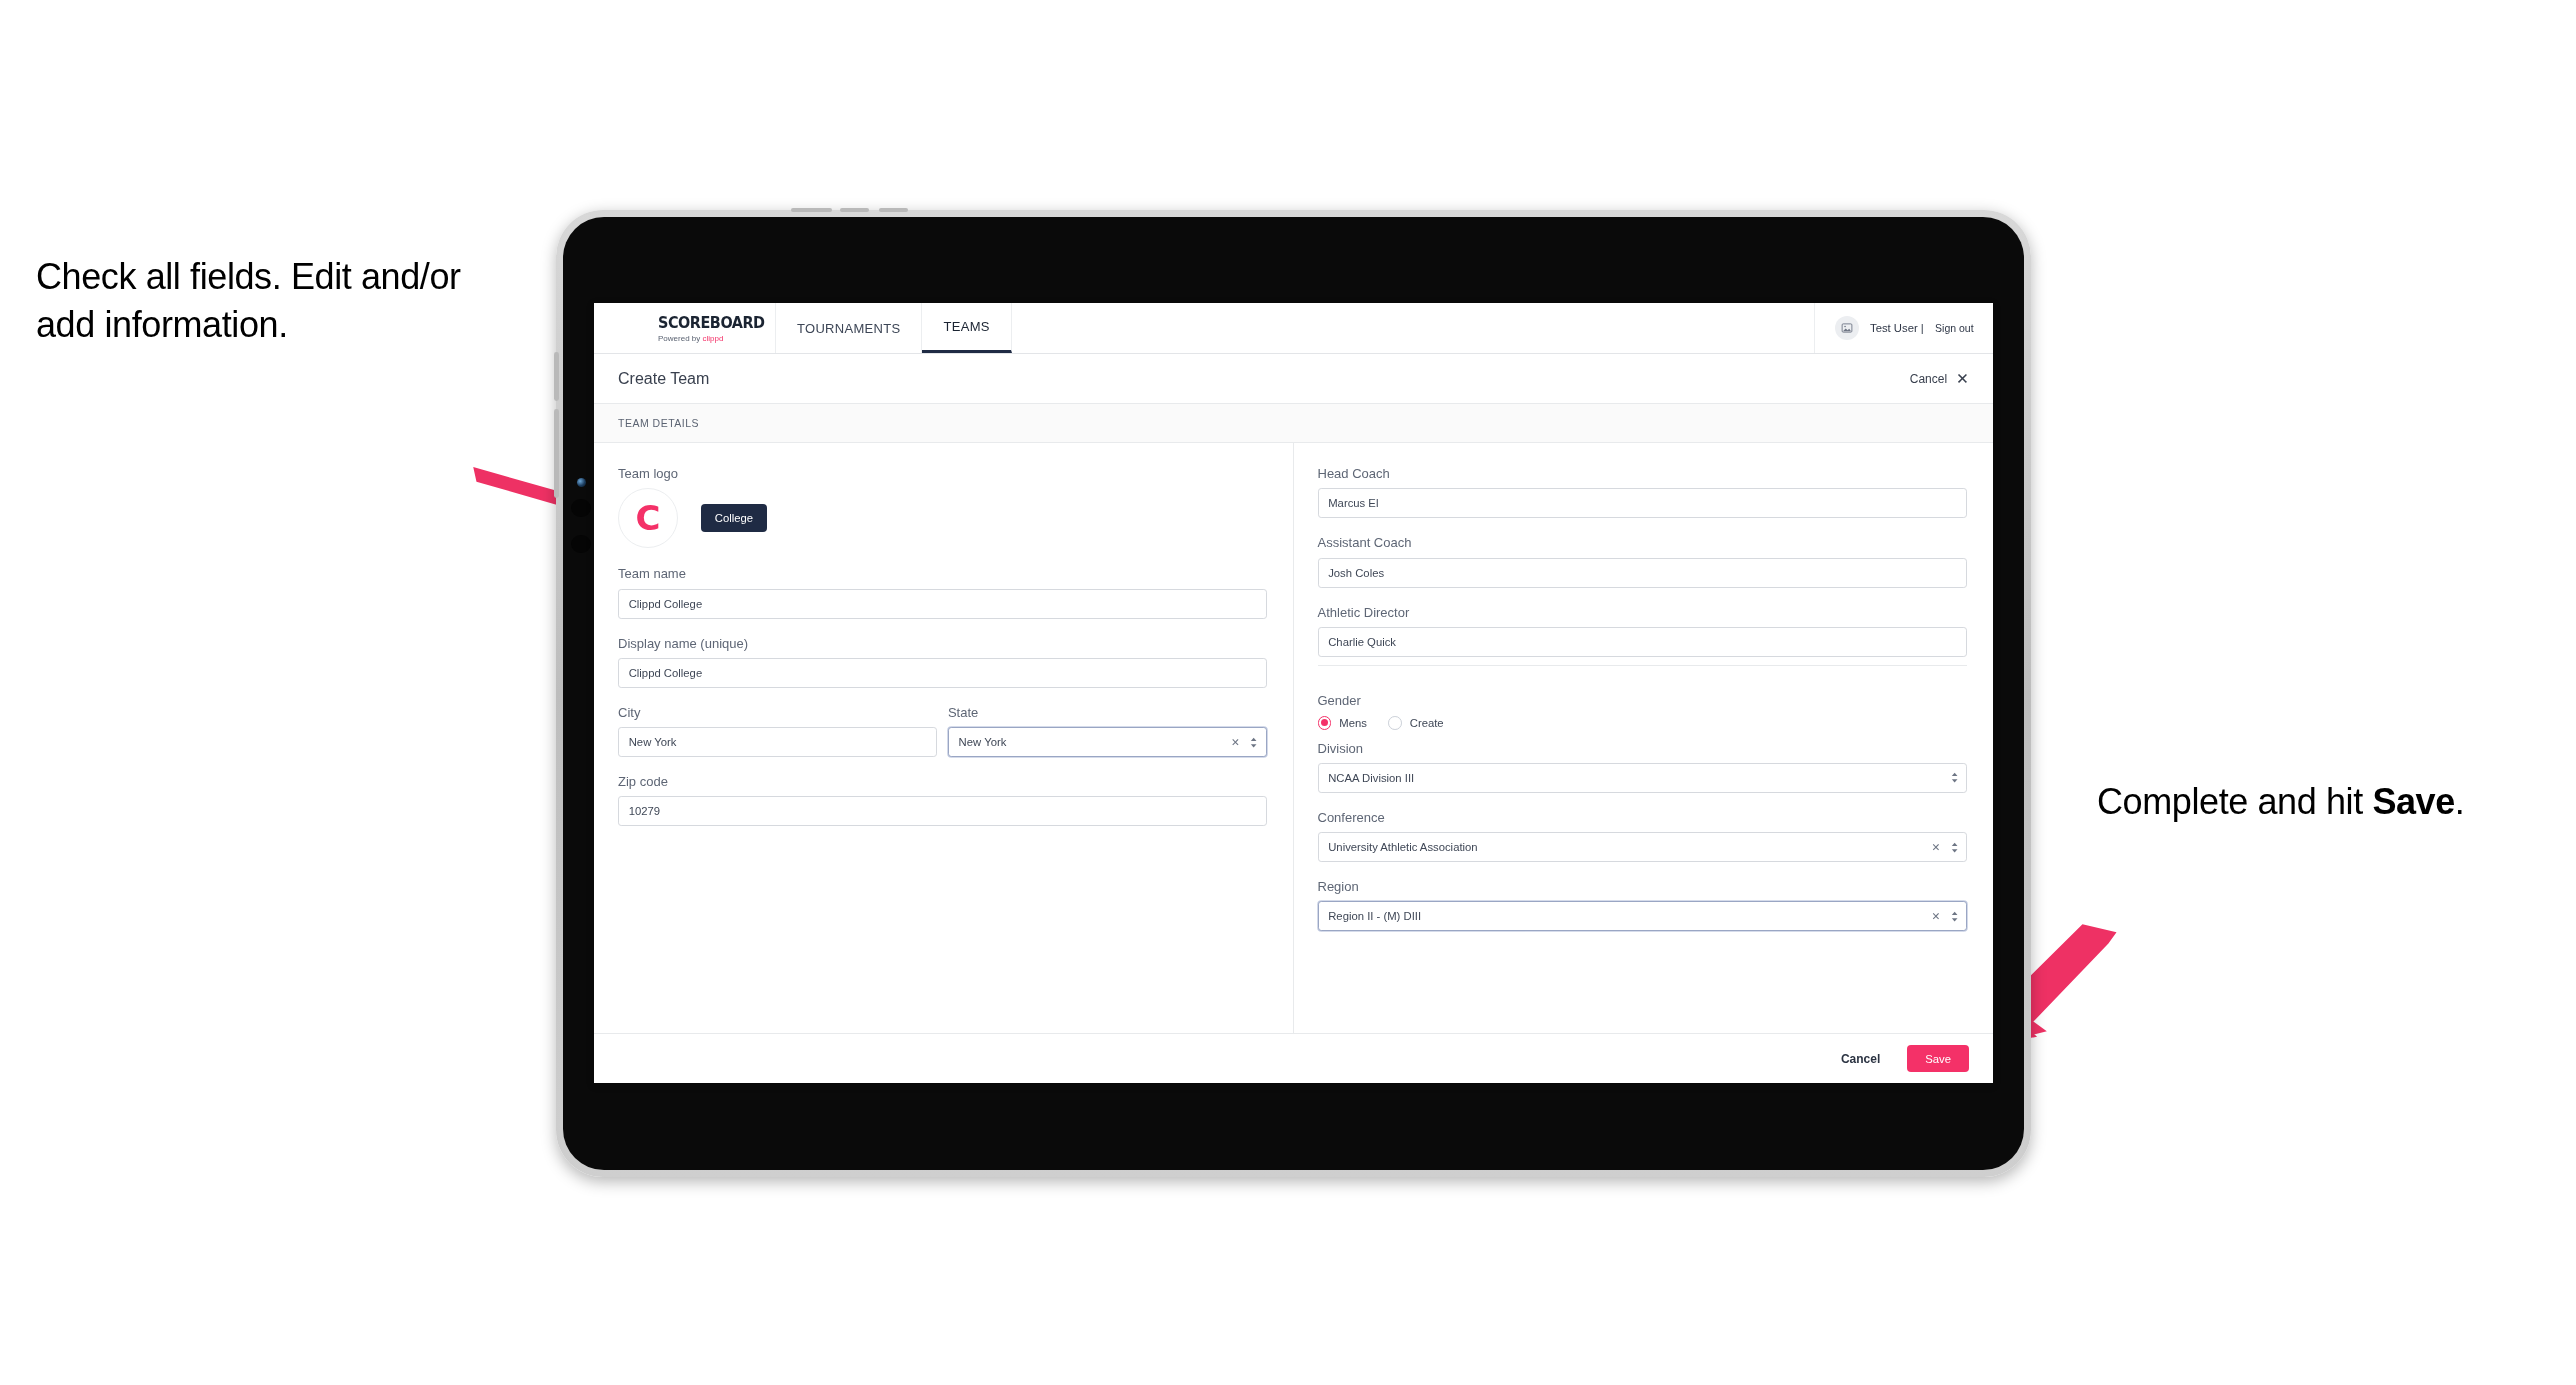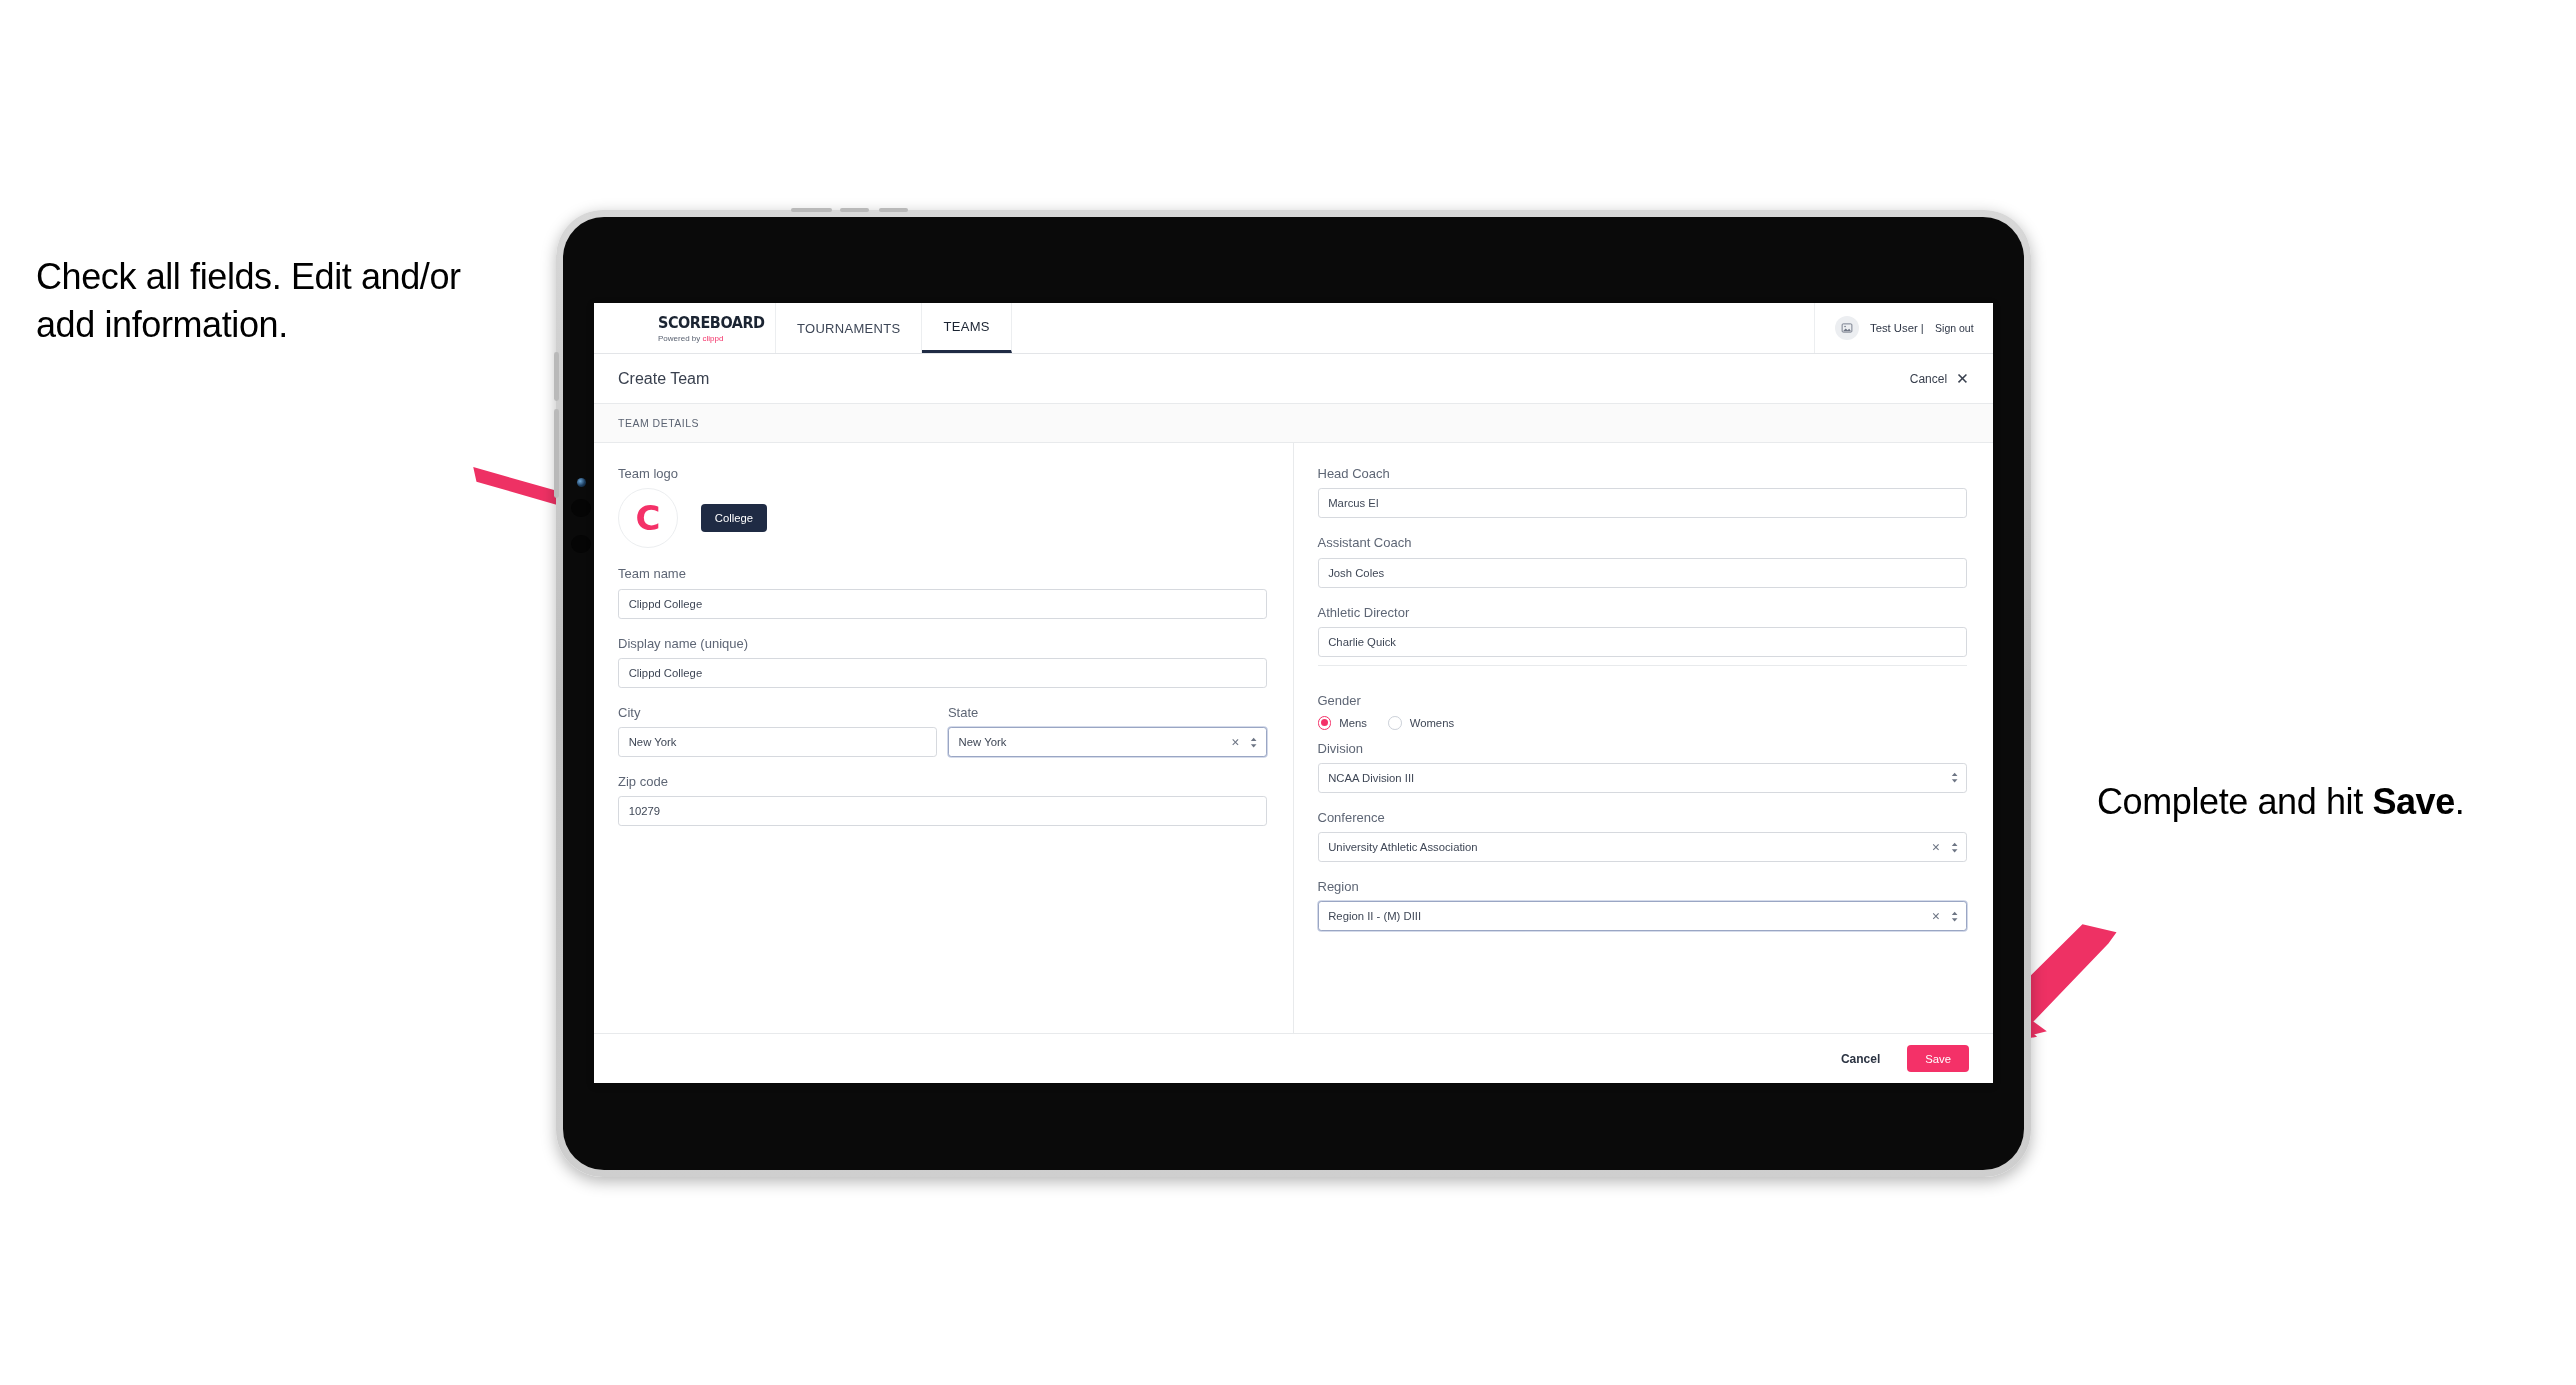--- a/index.html
+++ b/index.html
@@ -384,21 +384,21 @@
 
       <div id="gender-block">
         <label class="fl">Gender</label>
         <div id="radio-row">
           <div class="radio on">
             <span class="rdot"></span>
             <span class="rlabel">Mens</span>
           </div>
           <div class="radio">
             <span class="rdot"></span>
-            <span class="rlabel">Womens</span>
+            <span class="rlabel">Create</span>
           </div>
         </div>
       </div>
 
       <div class="field">
         <label class="fl">Division</label>
         <div class="selwrap">
           <input class="inp" type="text" value="NCAA Division III" style="">
           <span class="sel-ic">
             <span class="chev">

